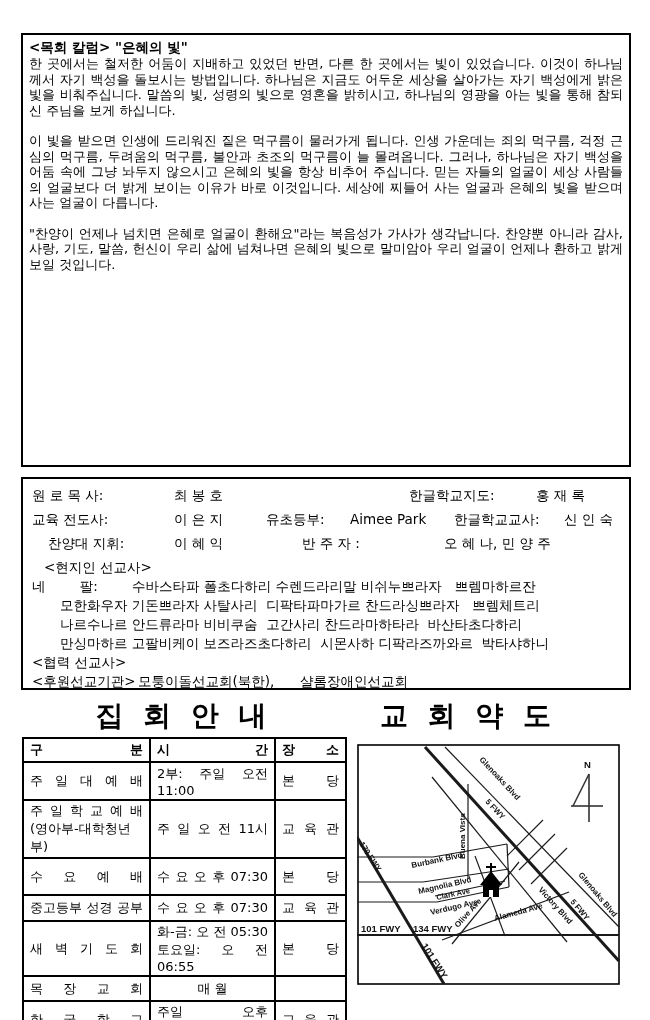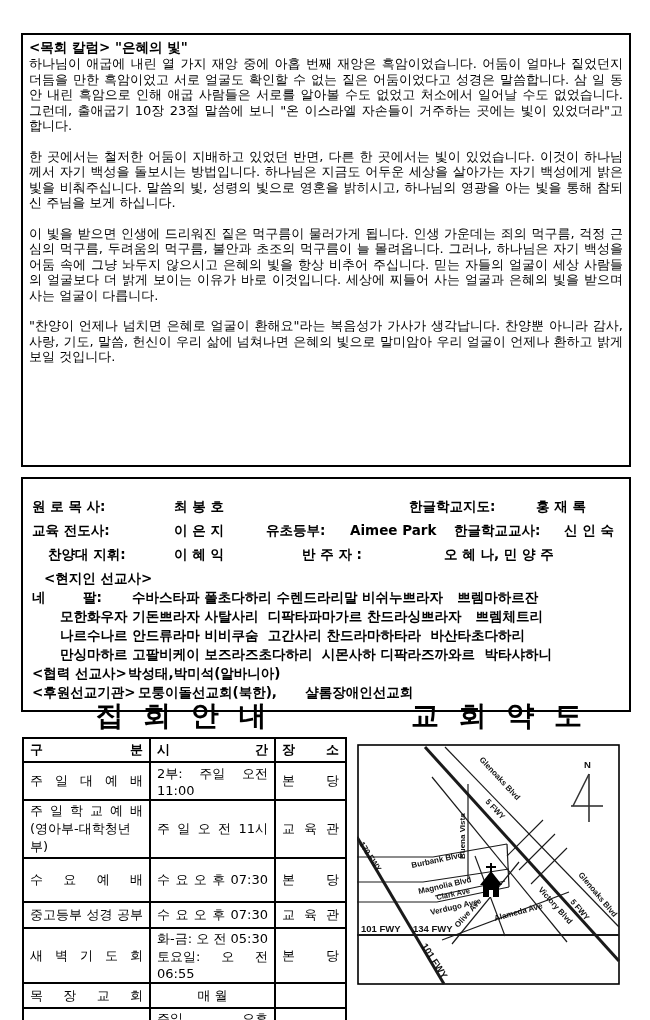--- a/index.html
+++ b/index.html
@@ -6,30 +6,30 @@
   .page{position:relative;width:650px;height:1020px;background:#ffffff;color:#000;
         font-family:"DejaVu Sans","Liberation Sans",sans-serif;overflow:hidden;}
   
   .colbox{position:absolute;left:21px;top:33px;width:594px;height:426px;
           border:2px solid #000;padding:4px 6px 0 6px;overflow:hidden;}
   .col-title{font-weight:bold;font-size:13.5px;line-height:16px;margin:0 0 1px 0;}
   .para{margin:0 0 15px 0;font-size:13px;line-height:15.5px;
         text-align:justify;word-break:break-all;}
   
   .staffbox{position:absolute;left:21px;top:477px;width:596px;height:199px;
-            border:2px solid #000;padding:16px 5px;font-weight:bold;font-size:13.5px;overflow:hidden;}
+            border:2px solid #000;padding:5px 5px;font-weight:normal;font-size:13.5px;overflow:hidden;}
   .srow{position:relative;}
   .srow.h24{height:24px;}
   .srow.h19{height:19px;}
   .srow span{position:absolute;top:3px;white-space:pre;}
   
   .sec-title{position:absolute;top:697px;font-weight:bold;font-size:28px;
              letter-spacing:5px;text-align:center;}
   .sec-title.meet{left:21px;width:325px;}
-  .sec-title.map{left:367px;width:264px;}
+  .sec-title.map{left:336px;width:264px;}
   
   table.sched{position:absolute;left:22px;top:737px;width:323px;
               border-collapse:collapse;font-size:13px;table-layout:fixed;}
   table.sched td,table.sched th{border:2px solid #000;padding:1px 6px;
               vertical-align:middle;overflow:hidden;}
   table.sched th{font-weight:bold;}
   .j{text-align:justify;text-align-last:justify;}
   .c{text-align:left;text-align-last:center;}
   
   svg.mapsvg{position:absolute;left:357px;top:744px;}
@@ -38,21 +38,20 @@
   svg.mapsvg text.big{font-size:9.5px;}
   svg.mapsvg text.sm{font-size:7.5px;}
 </style>
 </head>
 <body>
 
 <div class="page">
 
   <div class="colbox">
     <div class="col-title">&lt;목회 칼럼&gt; "은혜의 빛"</div>
-    <p class="para">하나님이 애굽에 내린 열 가지 재앙 중에 아홉 번째 재앙은 흑암이었습니다. 어둠이 얼마나 짙었던지 더듬을 만한 흑암이었고 서로 얼굴도 확인할 수 없는 짙은 어둠이었다고 성경은 말씀합니다. 삼 일 동안 내린 흑암으로 인해 애굽 사람들은 서로를 알아볼 수도 없었고 처소에서 일어날 수도 없었습니다. 그런데, 출애굽기 10장 23절 말씀에 보니 "온 이스라엘 자손들이 거주하는 곳에는 빛이 있었더라"고 합니다.</p>
     <p class="para">한 곳에서는 철저한 어둠이 지배하고 있었던 반면, 다른 한 곳에서는 빛이 있었습니다. 이것이 하나님께서 자기 백성을 돌보시는 방법입니다. 하나님은 지금도 어두운 세상을 살아가는 자기 백성에게 밝은 빛을 비춰주십니다. 말씀의 빛, 성령의 빛으로 영혼을 밝히시고, 하나님의 영광을 아는 빛을 통해 참되신 주님을 보게 하십니다.</p>
     <p class="para">이 빛을 받으면 인생에 드리워진 짙은 먹구름이 물러가게 됩니다. 인생 가운데는 죄의 먹구름, 걱정 근심의 먹구름, 두려움의 먹구름, 불안과 초조의 먹구름이 늘 몰려옵니다. 그러나, 하나님은 자기 백성을 어둠 속에 그냥 놔두지 않으시고 은혜의 빛을 항상 비추어 주십니다. 믿는 자들의 얼굴이 세상 사람들의 얼굴보다 더 밝게 보이는 이유가 바로 이것입니다. 세상에 찌들어 사는 얼굴과 은혜의 빛을 받으며 사는 얼굴이 다릅니다.</p>
     <p class="para">"찬양이 언제나 넘치면 은혜로 얼굴이 환해요"라는 복음성가 가사가 생각납니다. 찬양뿐 아니라 감사, 사랑, 기도, 말씀, 헌신이 우리 삶에 넘쳐나면 은혜의 빛으로 말미암아 우리 얼굴이 언제나 환하고 밝게 보일 것입니다.</p>
   </div>
 
   <div class="staffbox">
     <div class="srow h24">
       <span style="left:4px">원 로 목 사:</span>
       <span style="left:146px">최 봉 호</span>
       <span style="left:381px">한글학교지도:</span>
@@ -83,21 +82,20 @@
       <span style="left:32px">모한화우자 기돈쁘라자 사탈사리  디팍타파마가르 찬드라싱쁘라자   쁘렘체트리</span>
     </div>
     <div class="srow h19">
       <span style="left:32px">나르수나르 안드류라마 비비쿠숨  고간사리 찬드라마하타라  바산타초다하리</span>
     </div>
     <div class="srow h19">
       <span style="left:32px">만싱마하르 고팔비케이 보즈라즈초다하리  시몬사하 디팍라즈까와르  박타샤하니</span>
     </div>
     <div class="srow h19">
       <span style="left:4px">&lt;협력 선교사&gt;</span>
-      <span style="left:100px">박성태,박미석(알바니아)</span>
     </div>
     <div class="srow h19">
       <span style="left:4px">&lt;후원선교기관&gt;</span>
       <span style="left:110px">모퉁이돌선교회(북한),      샬롬장애인선교회</span>
     </div>
   </div>
 
   <div class="sec-title meet">집 회  안 내</div>
   <div class="sec-title map">교 회 약 도</div>
 
@@ -119,21 +117,21 @@
       <td class="j">본 당</td>
     </tr>
     <tr style="height:38px">
       <td>
         <div class="j">주 일 학 교 예 배</div>
         <div class="j">(영아부-대학청년부)</div>
       </td>
       <td class="j">주 일 오 전 11시</td>
       <td class="j">교 육 관</td>
     </tr>
-    <tr style="height:44px">
+    <tr style="height:37px">
       <td class="j">수 요 예 배</td>
       <td class="j">수 요 오 후 07:30</td>
       <td class="j">본 당</td>
     </tr>
     <tr style="height:26px">
       <td class="j">중고등부 성경 공부</td>
       <td class="j">수 요 오 후 07:30</td>
       <td class="j">교 육 관</td>
     </tr>
     <tr style="height:41px">

